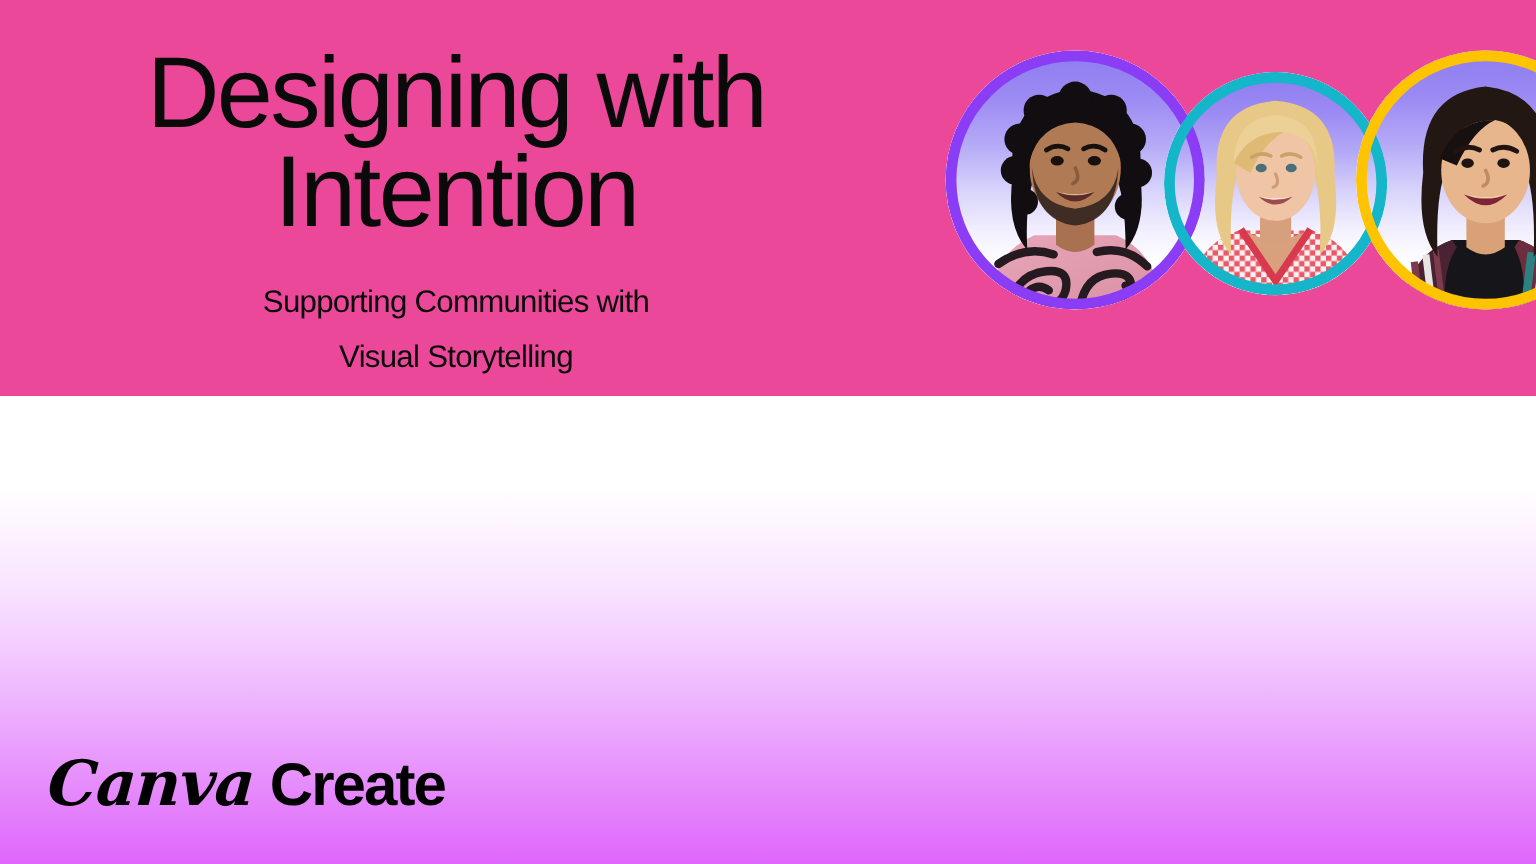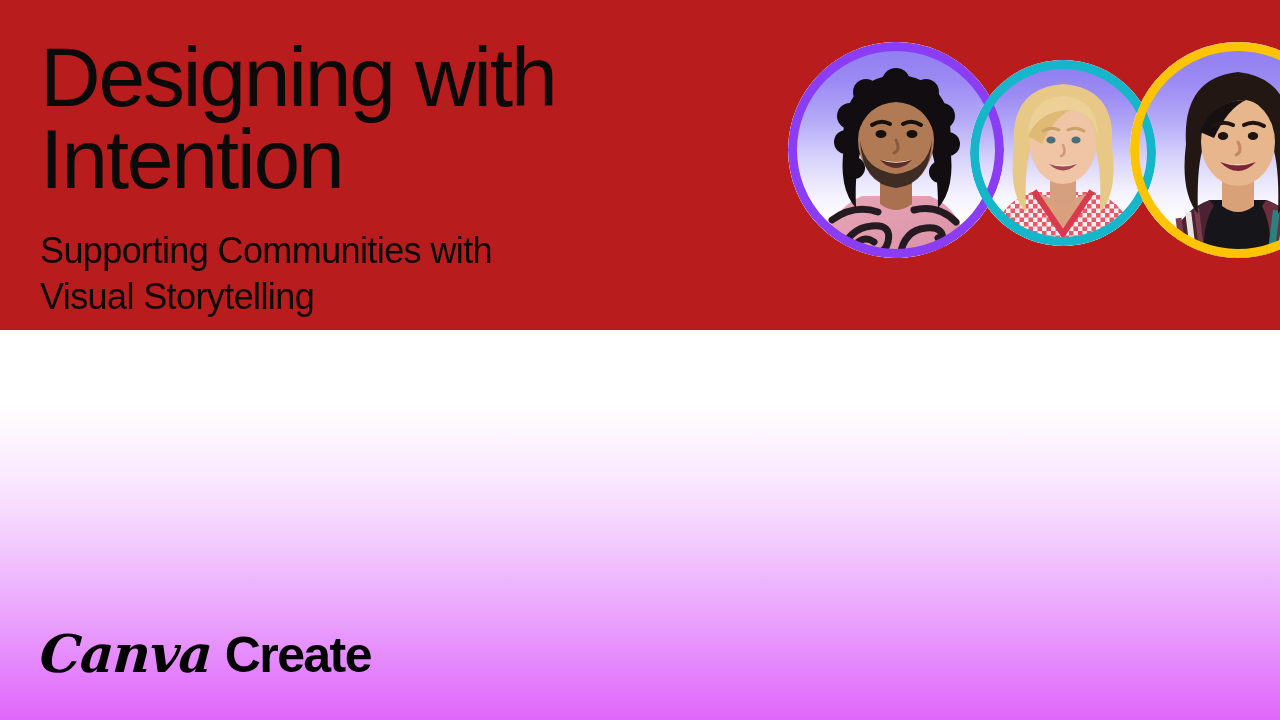--- a/index.html
+++ b/index.html
@@ -9,22 +9,23 @@
     font-family:"Liberation Sans", sans-serif;
     background:#ffffff;
     position:relative;
   }
 
   
   #slide {
     position:relative;
     width:1280px;
     height:720px;
-    background:#b91c1c;
+    background:#ec4899;
     overflow:hidden;
+    text-align:center;
   }
 
   
   .bg-gradient {
     position:absolute;
     left:0; right:0;
     top:330px;
     bottom:0;
     background:linear-gradient(to bottom,
         rgba(255,255,255,1)      0%,
@@ -50,21 +51,21 @@
     font-family:"Liberation Sans", sans-serif;
     font-size:84px;
     line-height:82px;
     font-weight:400;
     letter-spacing:-2.2px;
     color:#0a0a0a;
     white-space:pre-line;
   }
   .slide-subtitle {
     font-family:"Liberation Sans", sans-serif;
-    font-size:36px;
+    font-size:26px;
     line-height:46px;
     font-weight:400;
     letter-spacing:-0.6px;
     color:#0a0a0a;
     margin-top:28px;
     white-space:pre-line;
   }
 
   
   .avatar-row {

